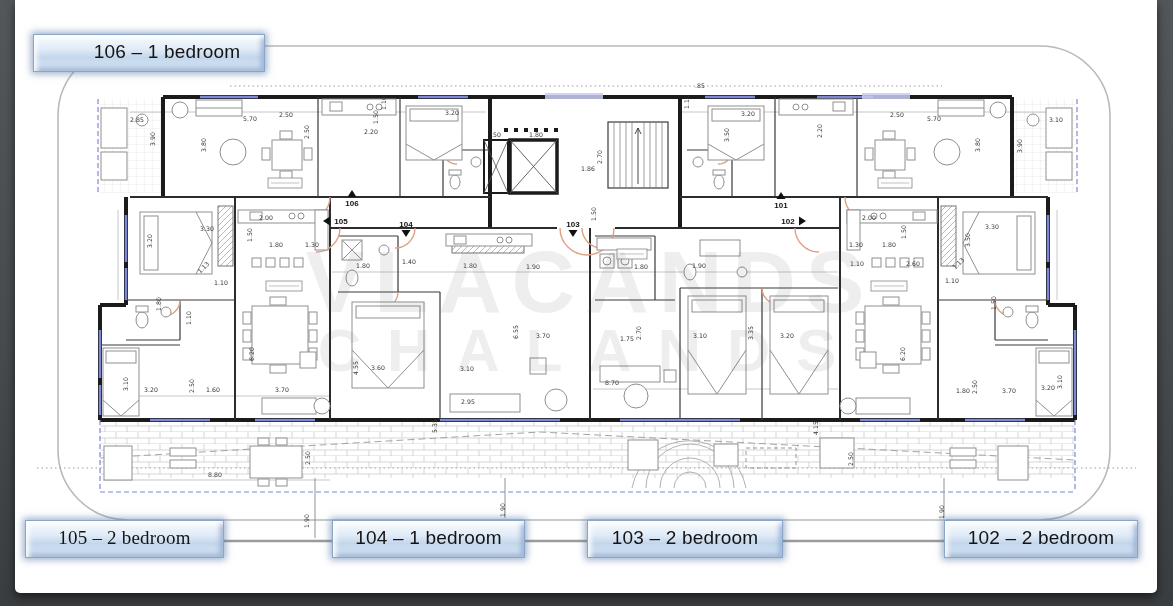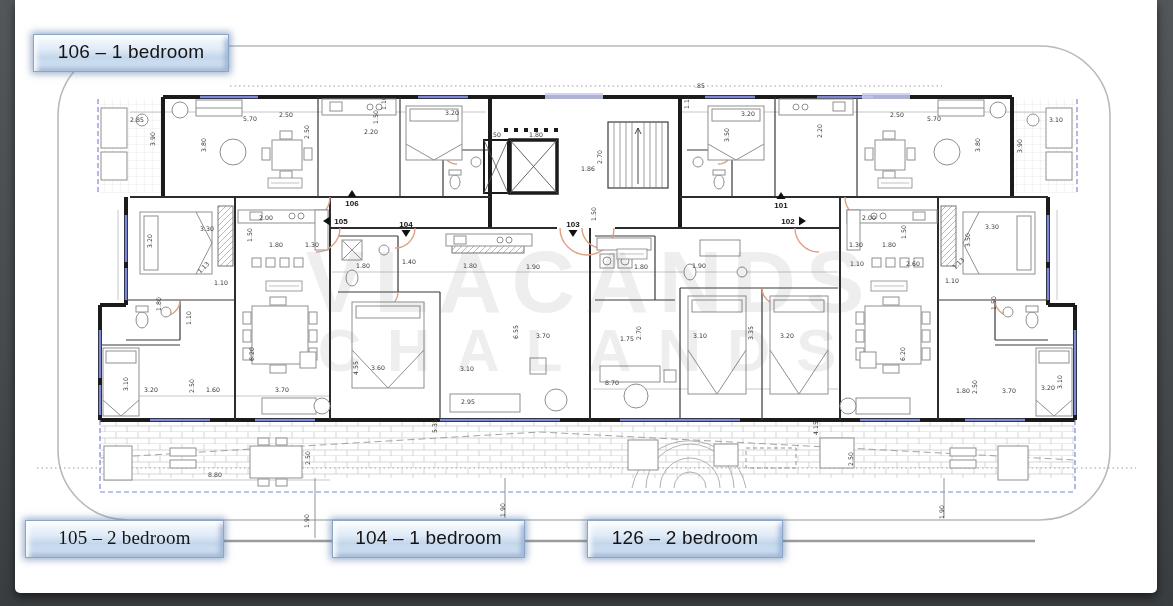--- a/index.html
+++ b/index.html
@@ -15,21 +15,21 @@
   .watermark .l1{font-size:88px;letter-spacing:10px;}
   .watermark .l2{font-size:60px;letter-spacing:26px;}
   .plaque{position:absolute;z-index:5;height:36px;display:flex;align-items:center;justify-content:center;
           font-size:19px;color:#141414;letter-spacing:.2px;cursor:pointer;
           background:linear-gradient(180deg,#f8fbfe 0%,#e2ecf7 38%,#c3d7ec 62%,#d9e6f4 100%);
           border:1px solid #8aa5ca;
           box-shadow:0 0 7px 2px rgba(93,125,170,.6),
                      inset 3px 3px 5px rgba(255,255,255,.95),
                      inset -3px -3px 5px rgba(140,166,201,.8);}
   .plaque span{transform:translateY(-1px);}
-  #lbl-106{left:33px;top:34px;width:194px;}
+  #lbl-106{left:33px;top:34px;width:194px;padding-left:36px;}
   #lbl-101{left:943px;top:34px;width:194px;}
   #lbl-105{left:25px;top:520px;width:197px;font-family:Liberation Serif, serif;}
   #lbl-104{left:332px;top:520px;width:191px;}
   #lbl-103{left:587px;top:520px;width:194px;}
   #lbl-102{left:944px;top:520px;width:192px;}
 </style>
 </head>
 <body>
 
 <div class="stage">
@@ -493,15 +493,18 @@
   <div class="plaque" id="lbl-106">
       <span>106 – 1 bedroom</span>
     </div>
   <div class="plaque" id="lbl-105">
       <span>105 – 2 bedroom</span>
     </div>
   <div class="plaque" id="lbl-104">
       <span>104 – 1 bedroom</span>
     </div>
   <div class="plaque" id="lbl-103">
-      <span>126 – 2 bedroom</span>
+      <span>103 – 2 bedroom</span>
+    </div>
+  <div class="plaque" id="lbl-102">
+      <span>102 – 2 bedroom</span>
     </div>
 </div>
 
 </body></html>

